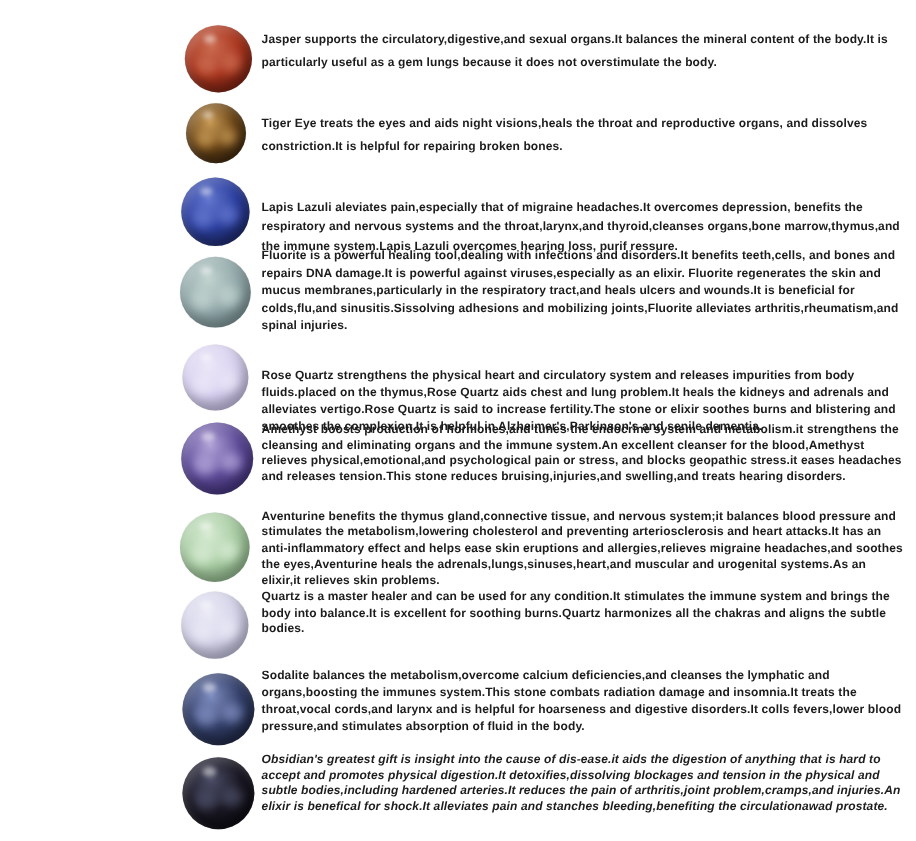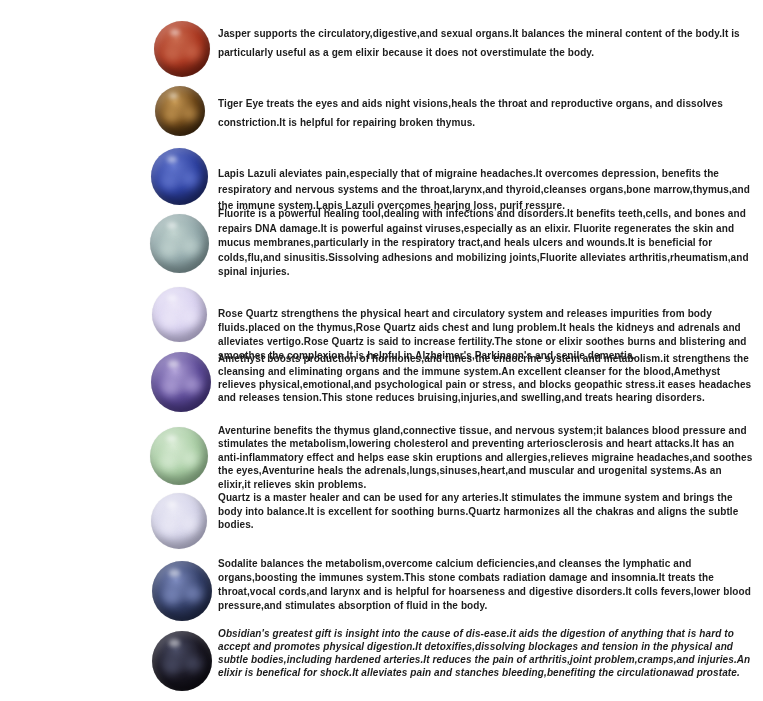--- a/index.html
+++ b/index.html
@@ -69,30 +69,30 @@
 <body>
 
 <div class="canvas">
 
   <div class="row r1">
     <div class="stone" style="background: radial-gradient(circle at 40% 32%, rgb(203, 108, 80) 0%, rgb(169, 54, 31) 45%, rgb(87, 18, 8) 102%);">
       <span class="blob b1" style="background: rgb(203, 108, 80);"></span>
       <span class="blob b2" style="background: rgb(203, 108, 80);"></span>
       <span class="spec"></span>
     </div>
-    <p class="desc">Jasper supports the circulatory,digestive,and sexual organs.It balances the mineral content of the body.It is particularly useful as a gem elixir because it does not overstimulate the body.</p>
+    <p class="desc">Jasper supports the circulatory,digestive,and sexual organs.It balances the mineral content of the body.It is particularly useful as a gem lungs because it does not overstimulate the body.</p>
   </div>
 
   <div class="row r2">
     <div class="stone" style="background: radial-gradient(circle at 40% 32%, rgb(200, 154, 85) 0%, rgb(107, 69, 23) 45%, rgb(29, 18, 7) 102%);">
       <span class="blob b1" style="background: rgb(200, 154, 85);"></span>
       <span class="blob b2" style="background: rgb(200, 154, 85);"></span>
       <span class="spec"></span>
     </div>
-    <p class="desc">Tiger Eye treats the eyes and aids night visions,heals the throat and reproductive organs, and dissolves constriction.It is helpful for repairing broken thymus.</p>
+    <p class="desc">Tiger Eye treats the eyes and aids night visions,heals the throat and reproductive organs, and dissolves constriction.It is helpful for repairing broken bones.</p>
   </div>
 
   <div class="row r3">
     <div class="stone" style="background: radial-gradient(circle at 40% 32%, rgb(99, 119, 207) 0%, rgb(44, 63, 158) 45%, rgb(19, 27, 73) 102%);">
       <span class="blob b1" style="background: rgb(99, 119, 207);"></span>
       <span class="blob b2" style="background: rgb(99, 119, 207);"></span>
       <span class="spec"></span>
     </div>
     <p class="desc">Lapis Lazuli aleviates pain,especially that of migraine headaches.It overcomes depression, benefits the respiratory and nervous systems and the throat,larynx,and thyroid,cleanses organs,bone marrow,thymus,and the immune system.Lapis Lazuli overcomes hearing loss, purif ressure.</p>
   </div>
@@ -132,21 +132,21 @@
     </div>
     <p class="desc">Aventurine benefits the thymus gland,connective tissue, and nervous system;it balances blood pressure and stimulates the metabolism,lowering cholesterol and preventing arteriosclerosis and heart attacks.It has an anti-inflammatory effect and helps ease skin eruptions and allergies,relieves migraine headaches,and soothes the eyes,Aventurine heals the adrenals,lungs,sinuses,heart,and muscular and urogenital systems.As an elixir,it relieves skin problems.</p>
   </div>
 
   <div class="row r8">
     <div class="stone" style="background: radial-gradient(circle at 40% 32%, rgb(235, 234, 246) 0%, rgb(214, 213, 234) 45%, rgb(179, 177, 210) 102%);">
       <span class="blob b1" style="background: rgb(235, 234, 246);"></span>
       <span class="blob b2" style="background: rgb(235, 234, 246);"></span>
       <span class="spec"></span>
     </div>
-    <p class="desc">Quartz is a master healer and can be used for any arteries.It stimulates the immune system and brings the body into balance.It is excellent for soothing burns.Quartz harmonizes all the chakras and aligns the subtle bodies.</p>
+    <p class="desc">Quartz is a master healer and can be used for any condition.It stimulates the immune system and brings the body into balance.It is excellent for soothing burns.Quartz harmonizes all the chakras and aligns the subtle bodies.</p>
   </div>
 
   <div class="row r9">
     <div class="stone" style="background: radial-gradient(circle at 40% 32%, rgb(126, 140, 192) 0%, rgb(51, 63, 104) 45%, rgb(16, 23, 45) 102%);">
       <span class="blob b1" style="background: rgb(126, 140, 192);"></span>
       <span class="blob b2" style="background: rgb(126, 140, 192);"></span>
       <span class="spec"></span>
     </div>
     <p class="desc">Sodalite balances the metabolism,overcome calcium deficiencies,and cleanses the lymphatic and organs,boosting the immunes system.This stone combats radiation damage and insomnia.It treats the throat,vocal cords,and larynx and is helpful for hoarseness and digestive disorders.It colls fevers,lower blood pressure,and stimulates absorption of fluid in the body.</p>
   </div>

